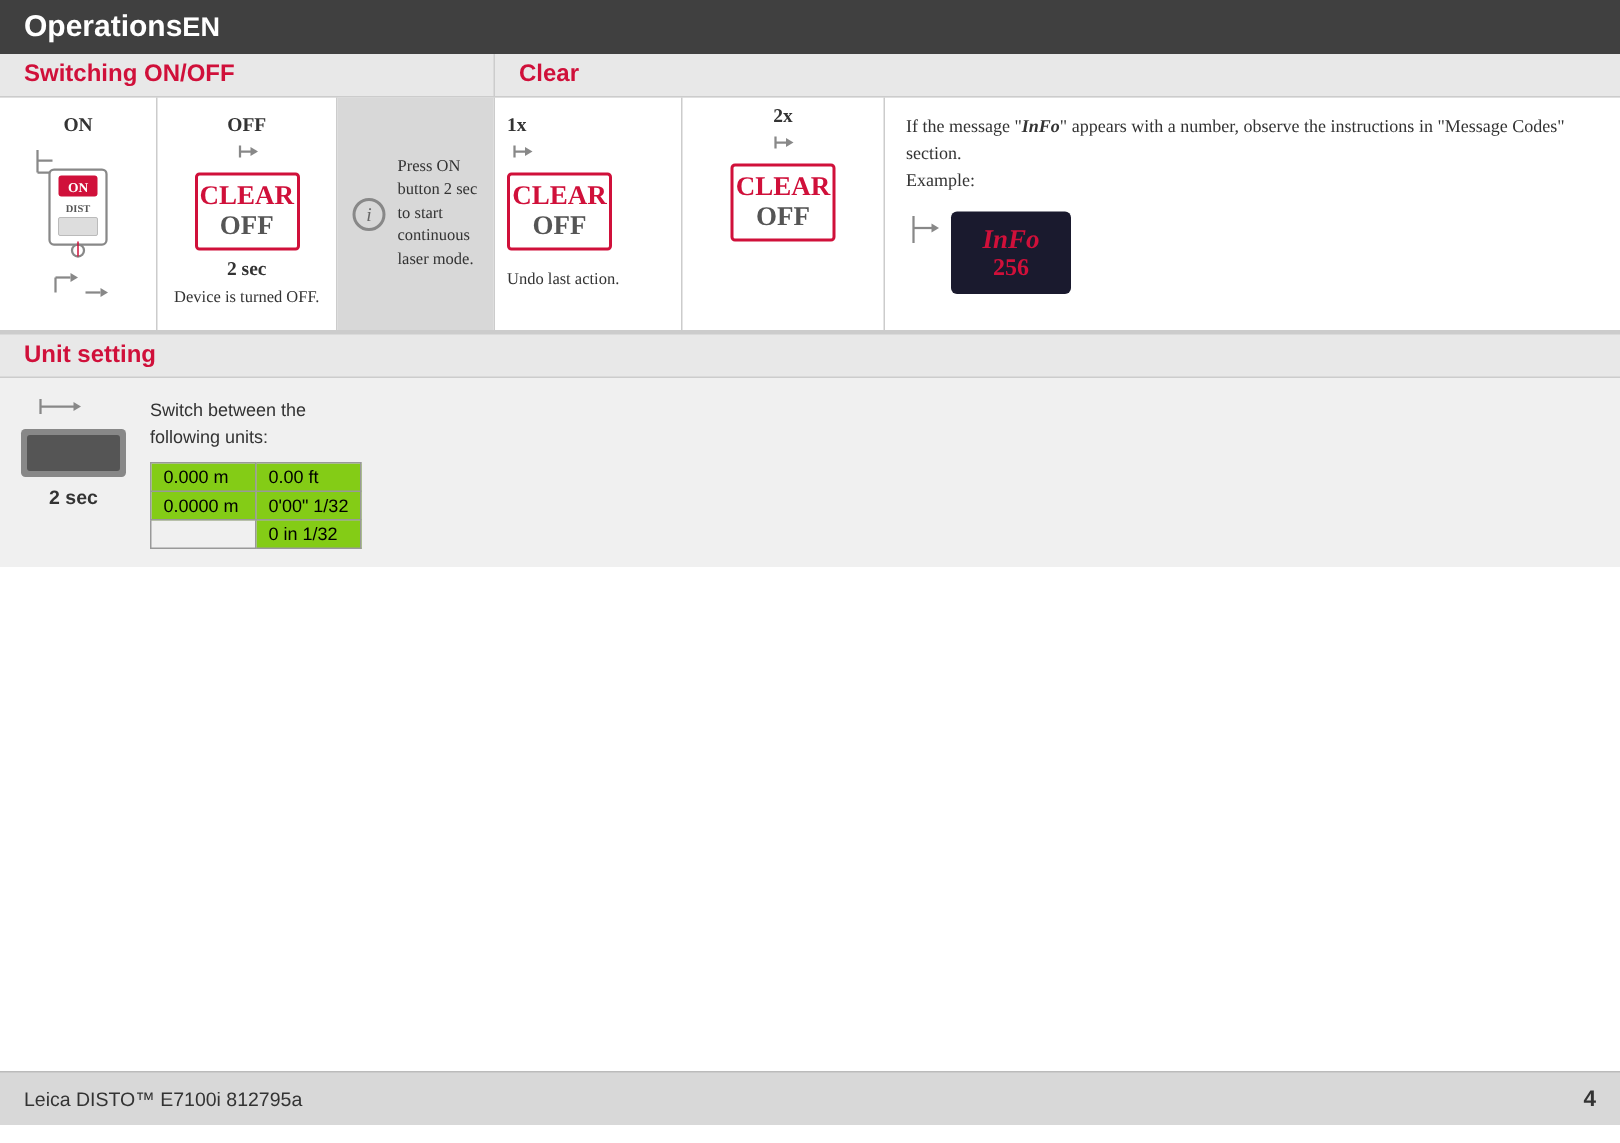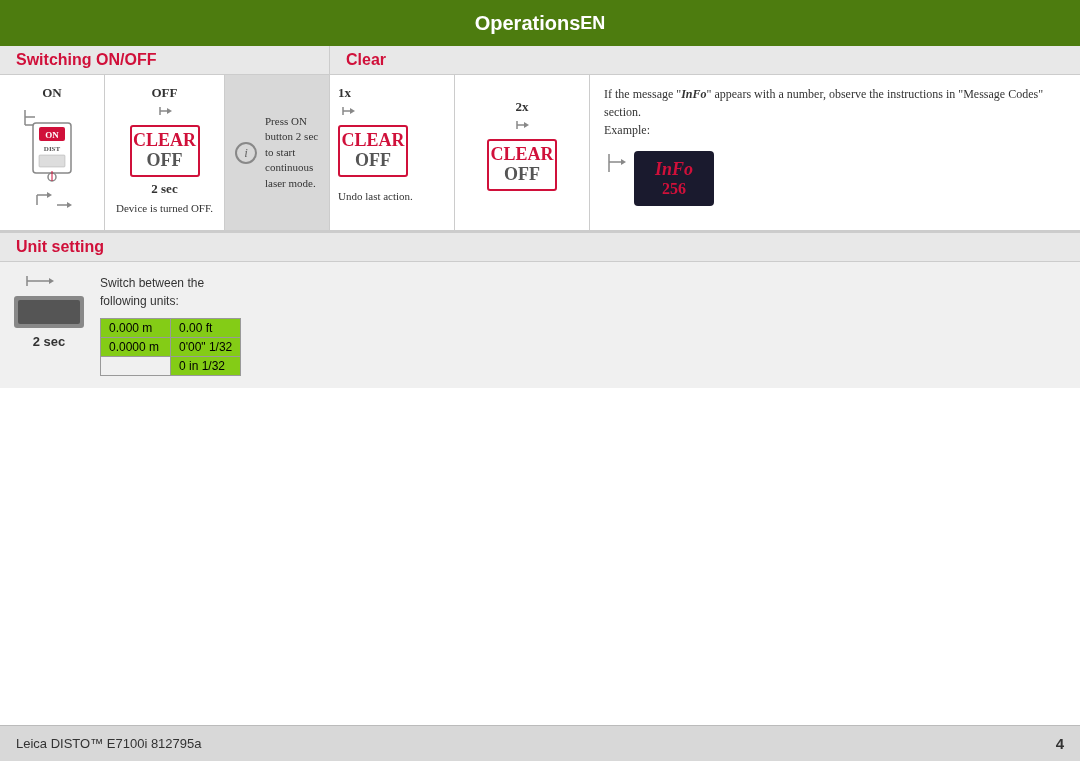--- a/index.html
+++ b/index.html
@@ -6,27 +6,27 @@
     body {
       width: 1080px;
       height: 762px;
       font-family: Arial, Helvetica, sans-serif;
       background: #fff;
       overflow: hidden;
     }
 
     
     .header {
-      background: #4d7c0f;
+      background: #404040;
       color: #fff;
       display: flex;
-      justify-content: center;
+      justify-content: flex-start;
       align-items: center;
       padding: 6px 16px;
-      height: 46px;
+      height: 36px;
     }
     .header-title {
       font-size: 20px;
       font-weight: bold;
     }
     .header-lang {
       font-size: 18px;
       font-weight: bold;
     }
 
@@ -94,21 +94,21 @@
     .clear-1x-panel {
       flex: 0 0 125px;
       padding: 10px 8px;
       display: flex;
       flex-direction: column;
       align-items: flex-start;
       border-right: 1px solid #ccc;
     }
     .clear-2x-panel {
       flex: 1;
-      padding: 24px 8px;
+      padding: 4px 8px;
       display: flex;
       flex-direction: column;
       align-items: center;
     }
 
     
     .message-section {
       flex: 1;
       padding: 10px 14px;
     }
@@ -278,21 +278,21 @@
       min-width: 70px;
     }
     .units-table .empty-cell {
       background: #f0f0f0;
       border: 1px solid #999;
     }
 
     
     .footer {
       position: absolute;
-      bottom: 1px;
+      bottom: 12px;
       left: 0;
       right: 0;
       background: #d8d8d8;
       border-top: 1px solid #bbb;
       display: flex;
       justify-content: space-between;
       align-items: center;
       padding: 6px 16px;
       height: 36px;
     }

